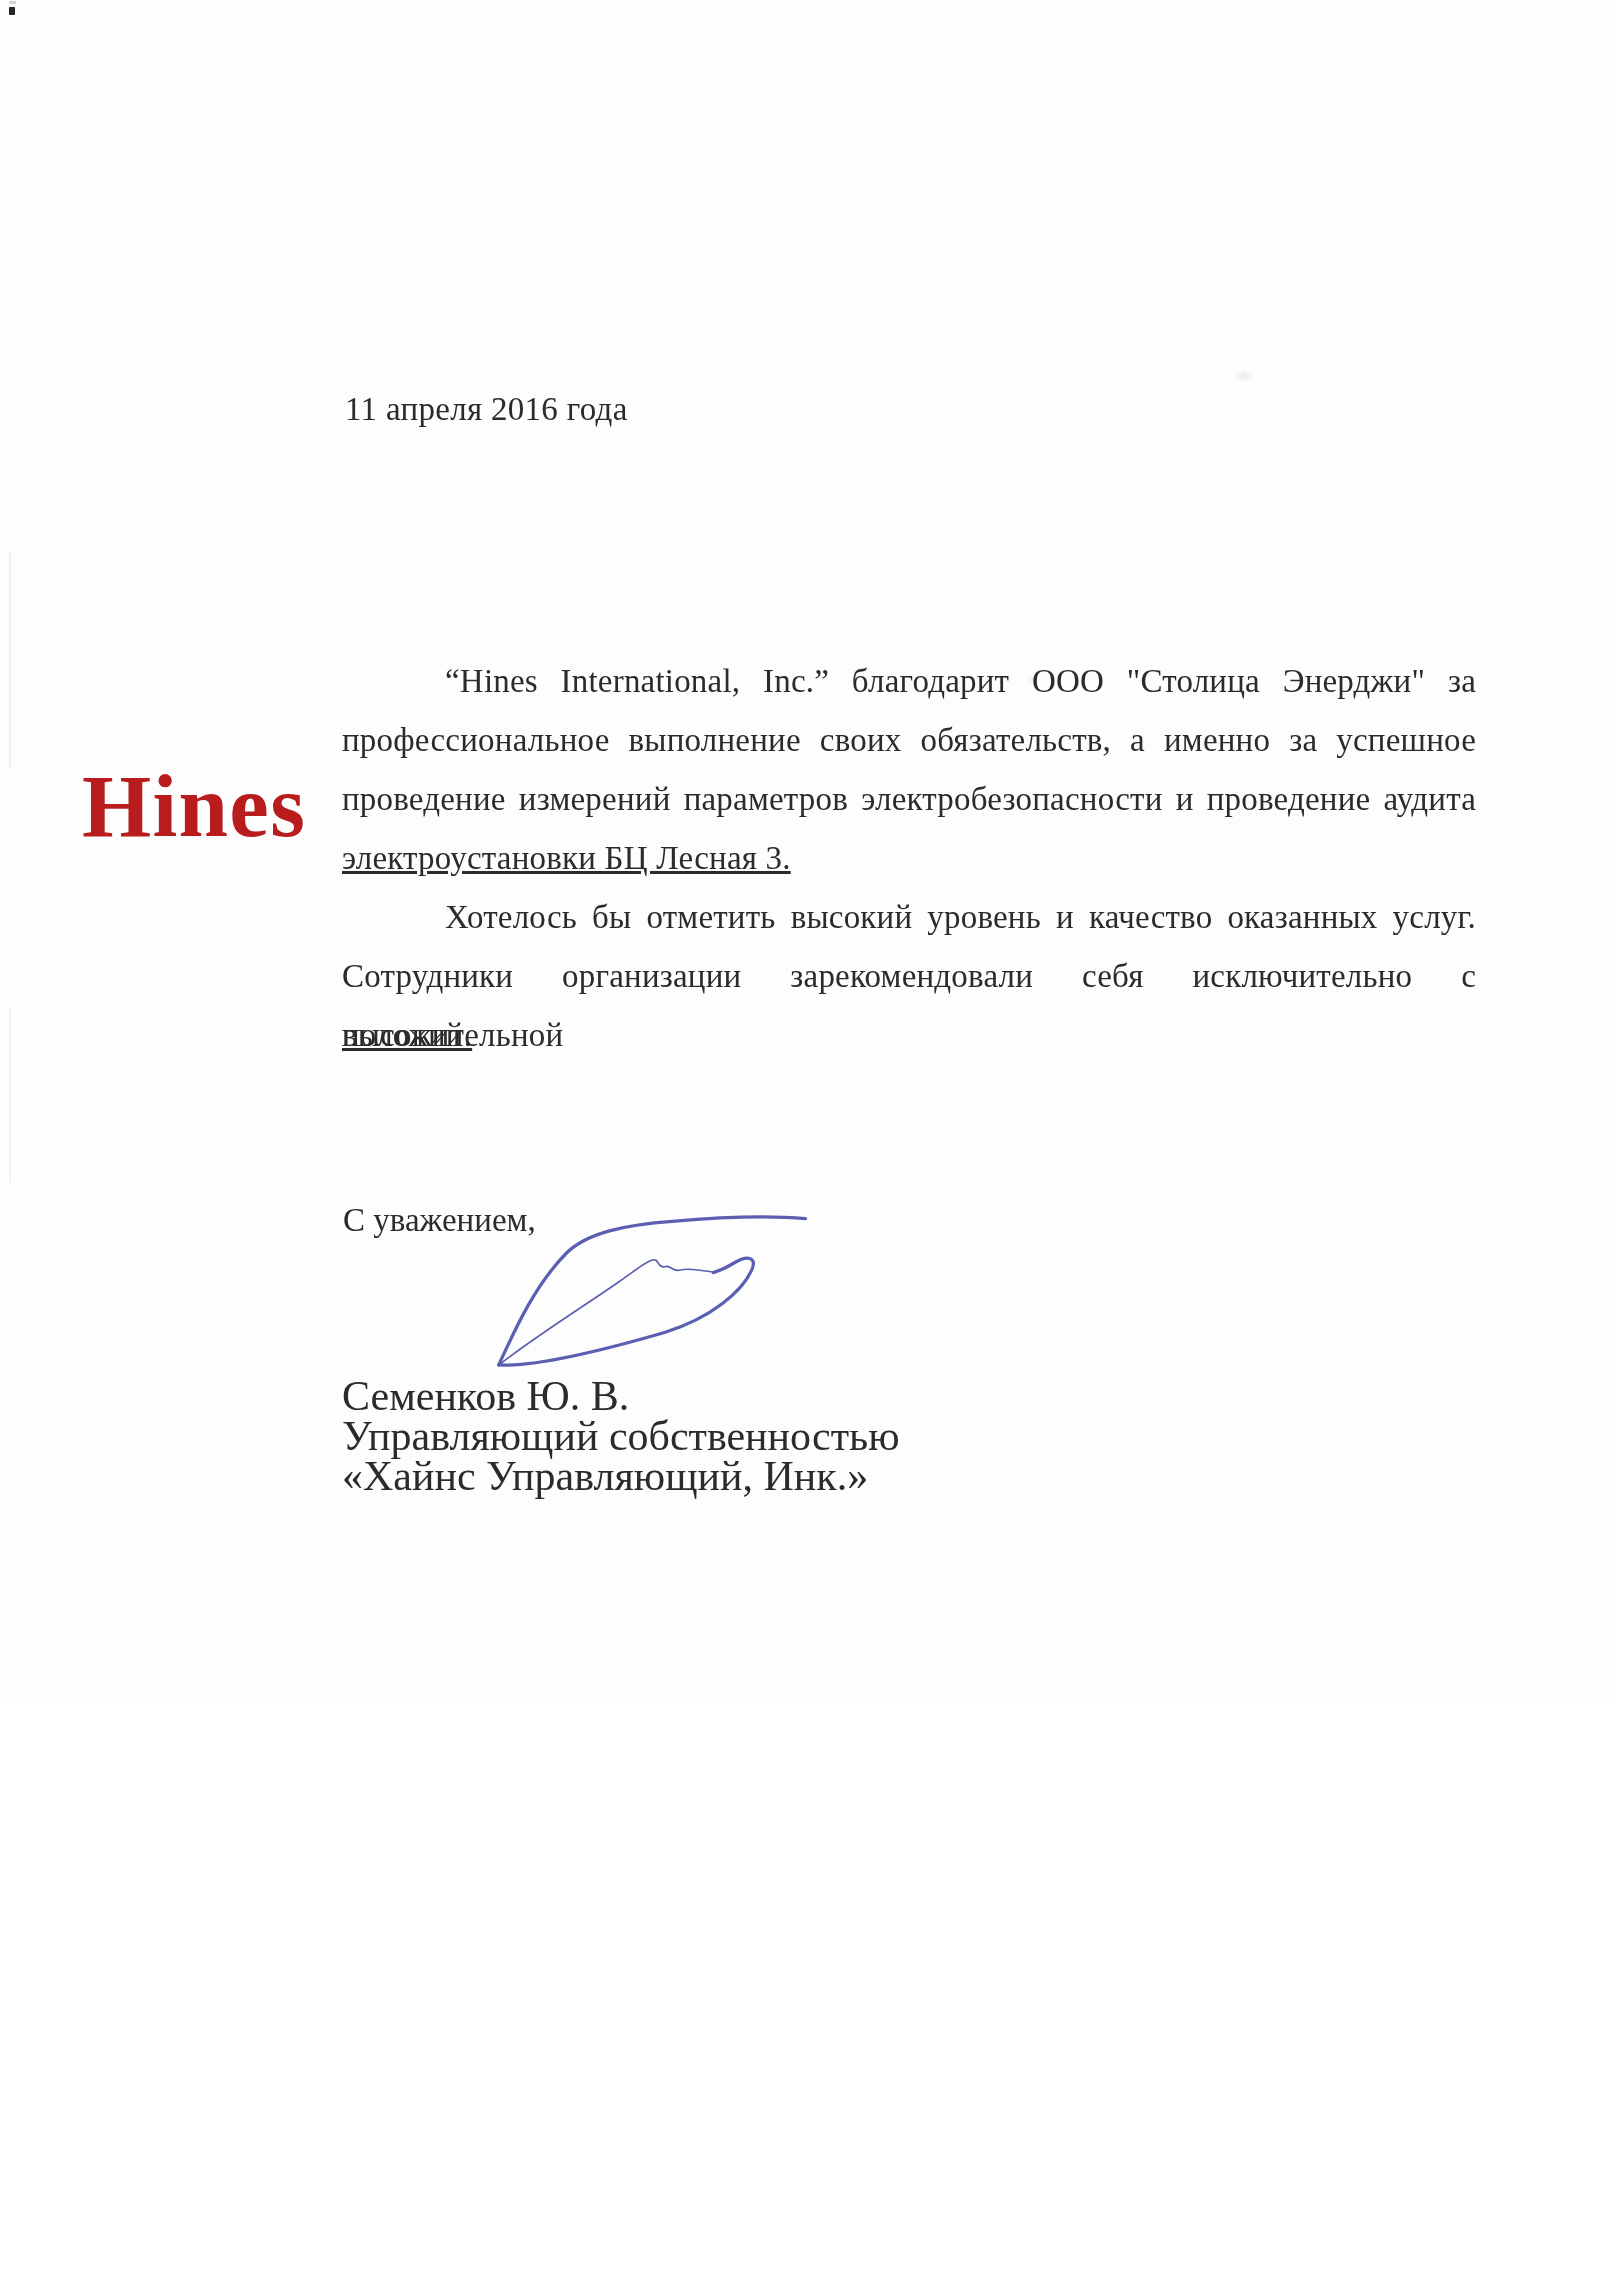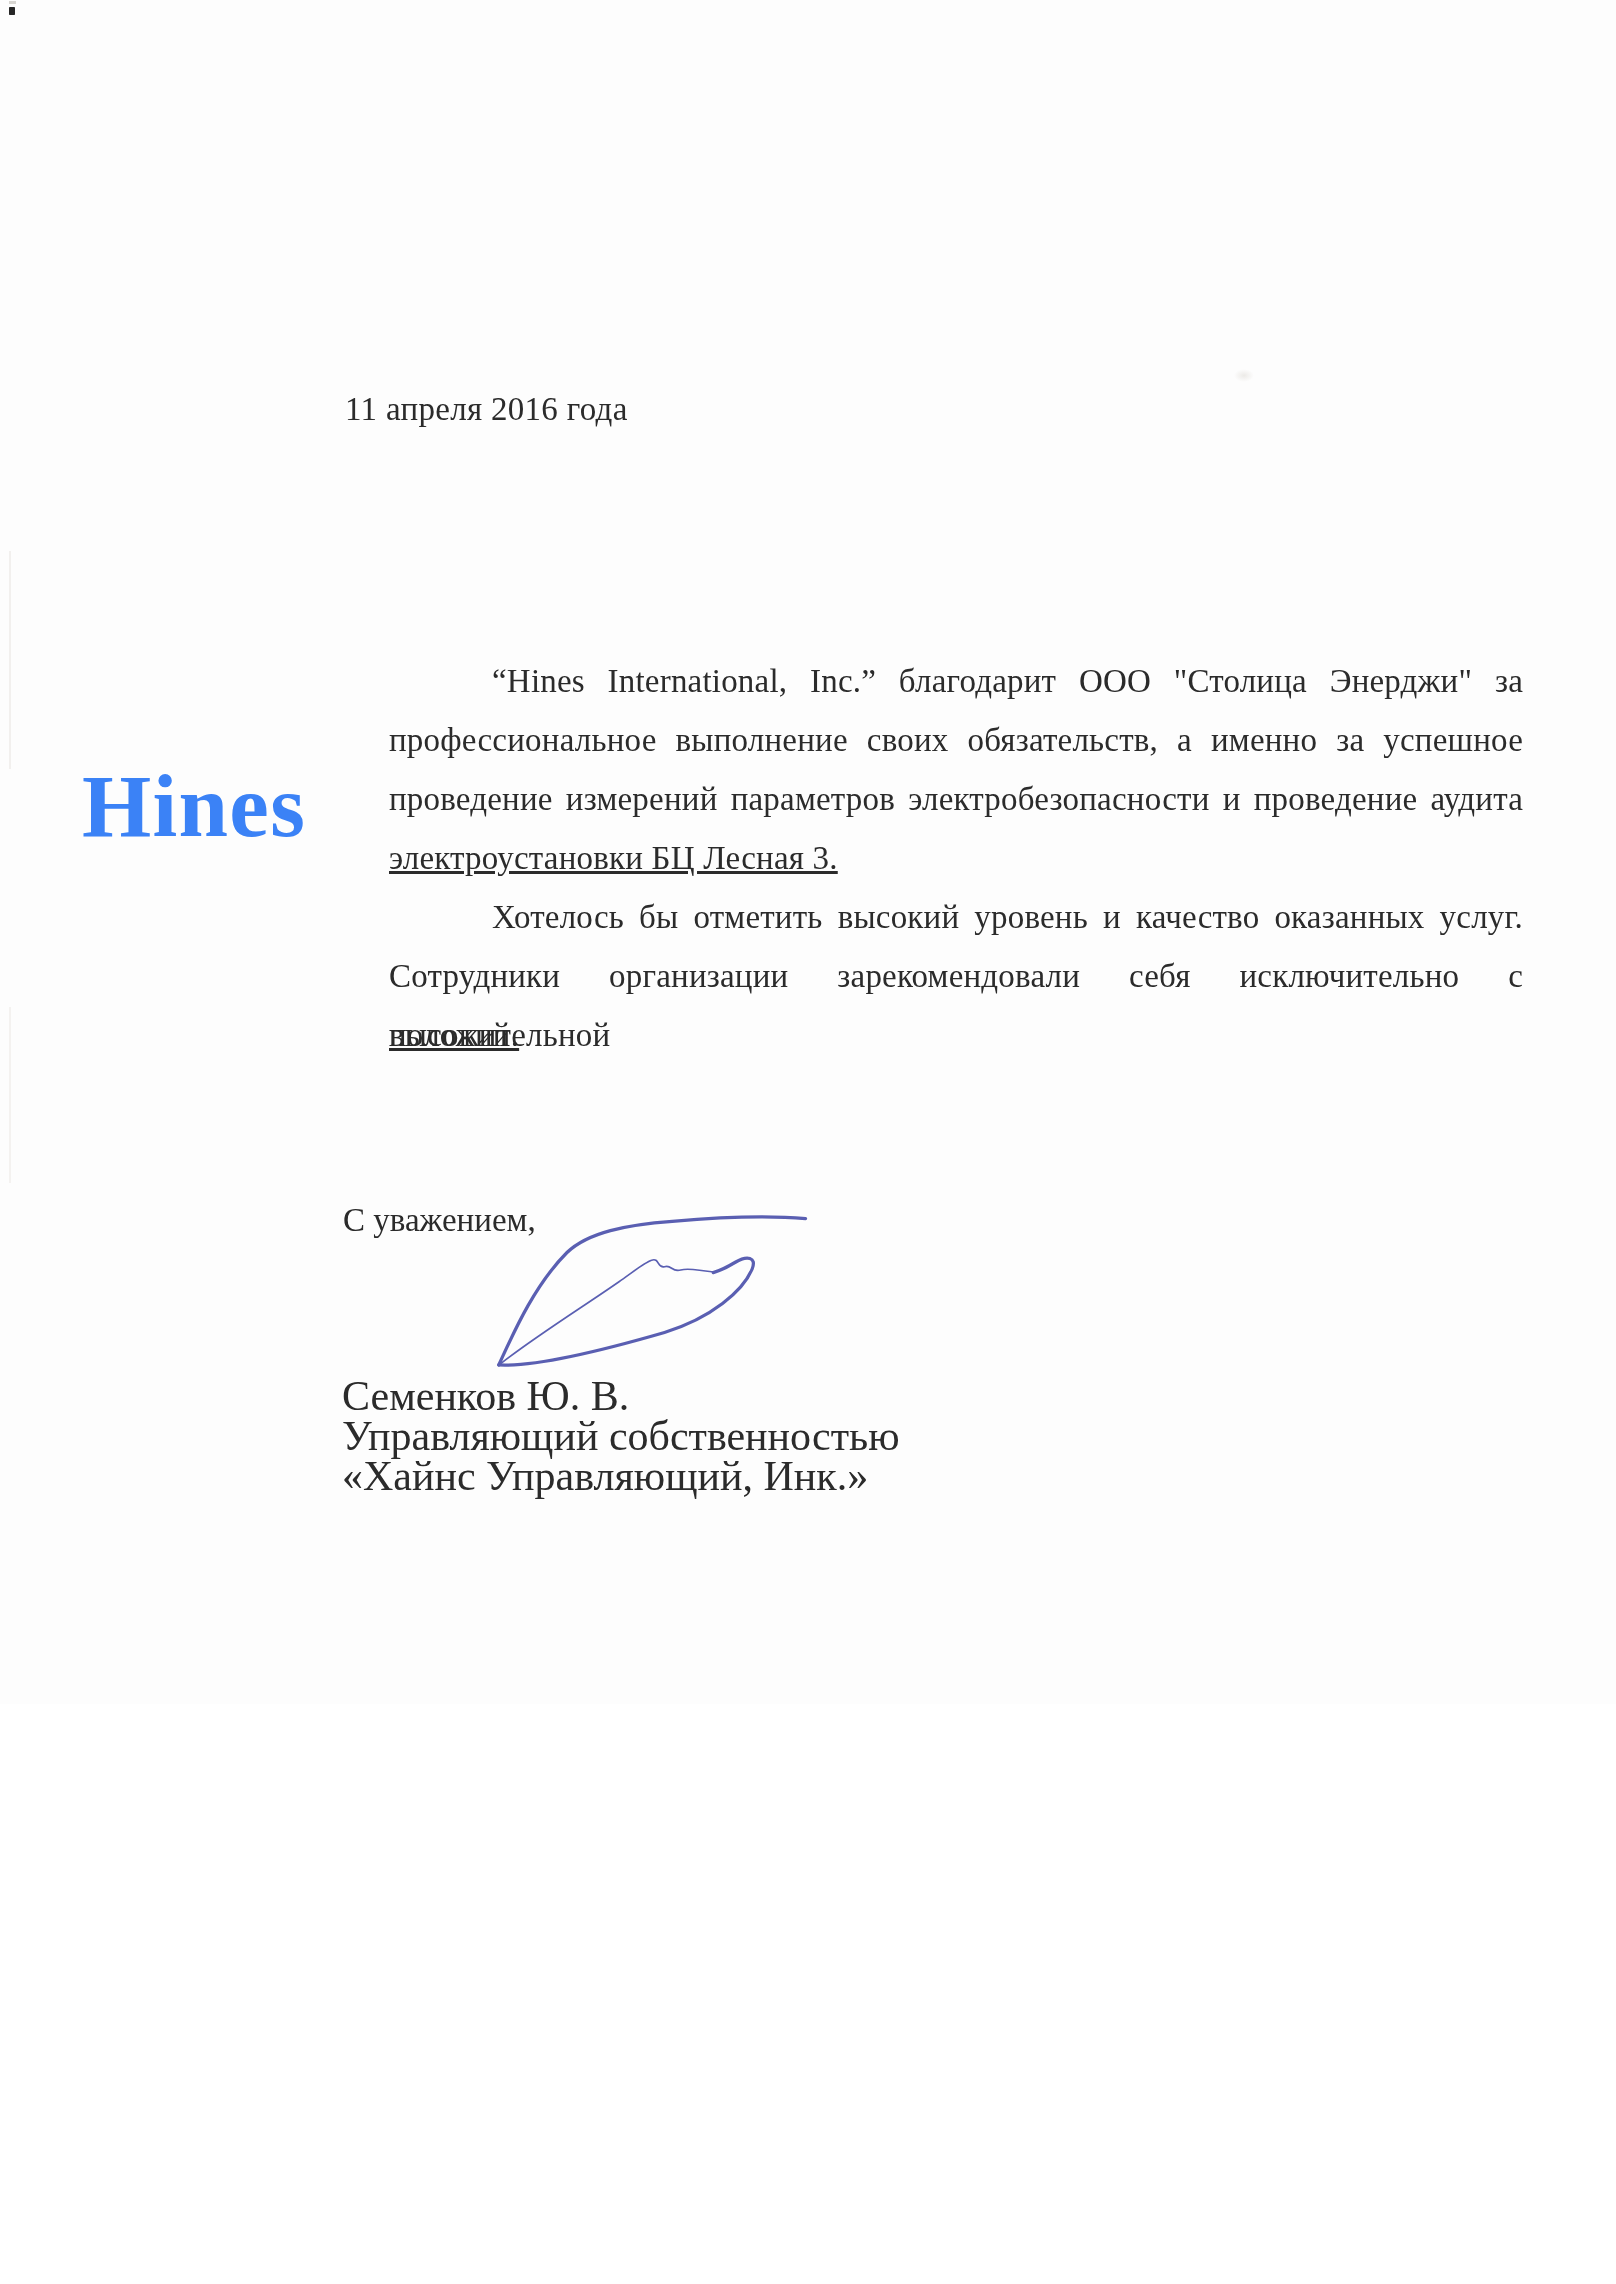--- a/index.html
+++ b/index.html
@@ -52,40 +52,39 @@
   }
 
   
   .logo {
     position: absolute;
     left: 82px; top: 762px;
     font-size: 89px;
     font-weight: bold;
     letter-spacing: 1.3px;
     line-height: 1;
-    color: #3b82f6;
+    color: #b91c1c;
   }
 
   
   .date-line {
     position: absolute;
     left: 345px; top: 390px;
     font-size: 33px;
     line-height: 1.2;
     letter-spacing: 0.3px;
     white-space: nowrap;
   }
 
   
   .body-block {
     position: absolute;
     left: 342px; top: 652px;
     width: 1134px;
     font-size: 33px;
-    margin-left: 47px;
   }
   .line {
     height: 59px;
     line-height: 59px;
     text-align: justify;
     text-align-last: justify;
     letter-spacing: 0.2px;
   }
   .line.first { text-indent: 103px; }
   .line.last  { text-align-last: left; text-decoration: underline; }

